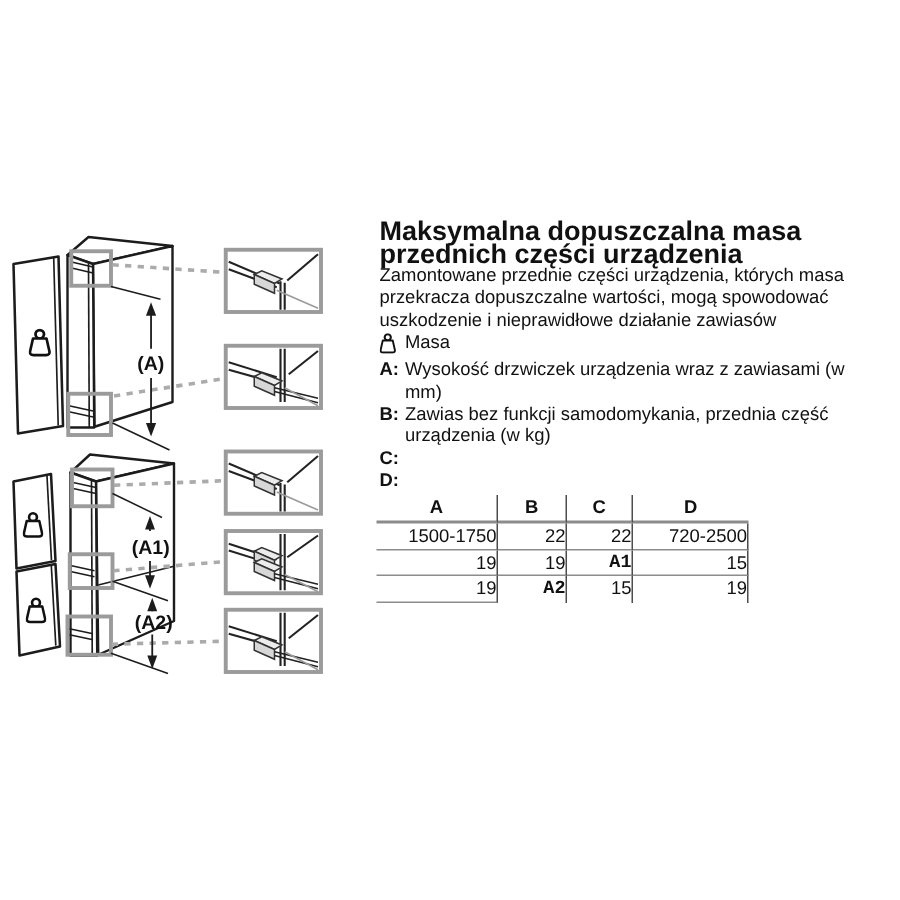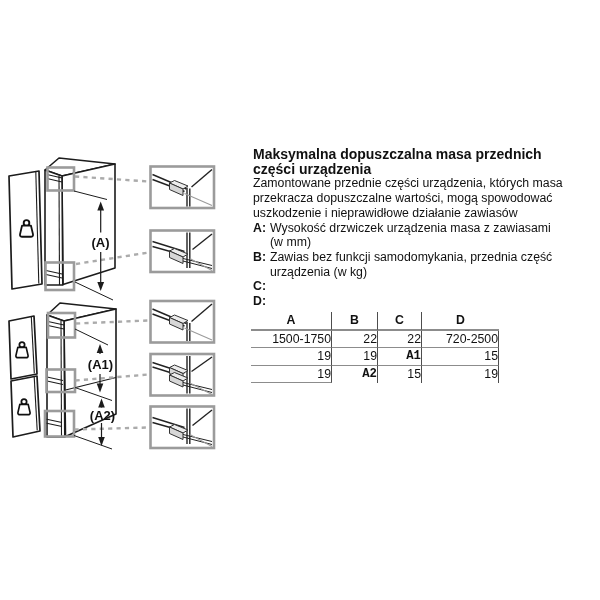--- a/index.html
+++ b/index.html
@@ -5,21 +5,21 @@
   html,body{margin:0;padding:0;background:#fff;}
   body{
     width:600px;height:600px;position:relative;overflow:hidden;
     font-family:"Liberation Sans","DejaVu Sans",sans-serif;
     color:#111;
   }
   .diagrams{position:absolute;left:0;top:140px;width:250px;height:330px;}
   svg text{font-family:"Liberation Sans","DejaVu Sans",sans-serif;font-weight:700;font-size:13px;fill:#111;}
 
   .text-col{position:absolute;left:253px;top:147px;width:332px;font-size:12.3px;line-height:14.7px;}
-  .doc-title{margin:0;font-size:14px;font-weight:700;line-height:14.7px;}
+  .doc-title{margin:0;font-size:18px;font-weight:700;line-height:14.7px;}
   .intro{margin:0;}
   .legend{margin:0;}
   .leg-row{display:flex;align-items:flex-start;}
   .leg-key{width:17px;flex:none;font-weight:700;}
   .leg-ico{width:17px;flex:none;padding-top:1px;}
   .leg-text{width:297px;}
 
   .tbl{
     display:grid;
     grid-template-columns:81px 46px 44px 77px;
@@ -161,22 +161,30 @@
   <use href="#hinge-double" transform="translate(150.5,354)"></use>
   <use href="#hinge-bottom" transform="translate(150.5,406.5)"></use>
 </svg>
 
 <div class="text-col">
   <h1 class="doc-title">Maksymalna dopuszczalna masa przednich części urządzenia</h1>
   <p class="intro">Zamontowane przednie części urządzenia, których masa przekracza dopuszczalne wartości, mogą spowodować uszkodzenie i nieprawidłowe działanie zawiasów</p>
 
   <div class="legend">
     <div class="leg-row">
+      <span class="leg-ico">
+        <svg width="11" height="14" viewBox="0 0 16 20">
+            <use href="#weight-icon-sym" width="16" height="20"></use>
+          </svg>
+      </span>
+      <span class="leg-text">Masa</span>
+    </div>
+    <div class="leg-row">
       <span class="leg-key">A:</span>
-      <span class="leg-text">Wysokość drzwiczek urządzenia masa z zawiasami (w mm)</span>
+      <span class="leg-text">Wysokość drzwiczek urządzenia wraz z zawiasami (w mm)</span>
     </div>
     <div class="leg-row">
       <span class="leg-key">B:</span>
       <span class="leg-text">Zawias bez funkcji samodomykania, przednia część urządzenia (w kg)</span>
     </div>
     <div class="leg-row">
       <span class="leg-key">C:</span>
     </div>
     <div class="leg-row">
       <span class="leg-key">D:</span>

